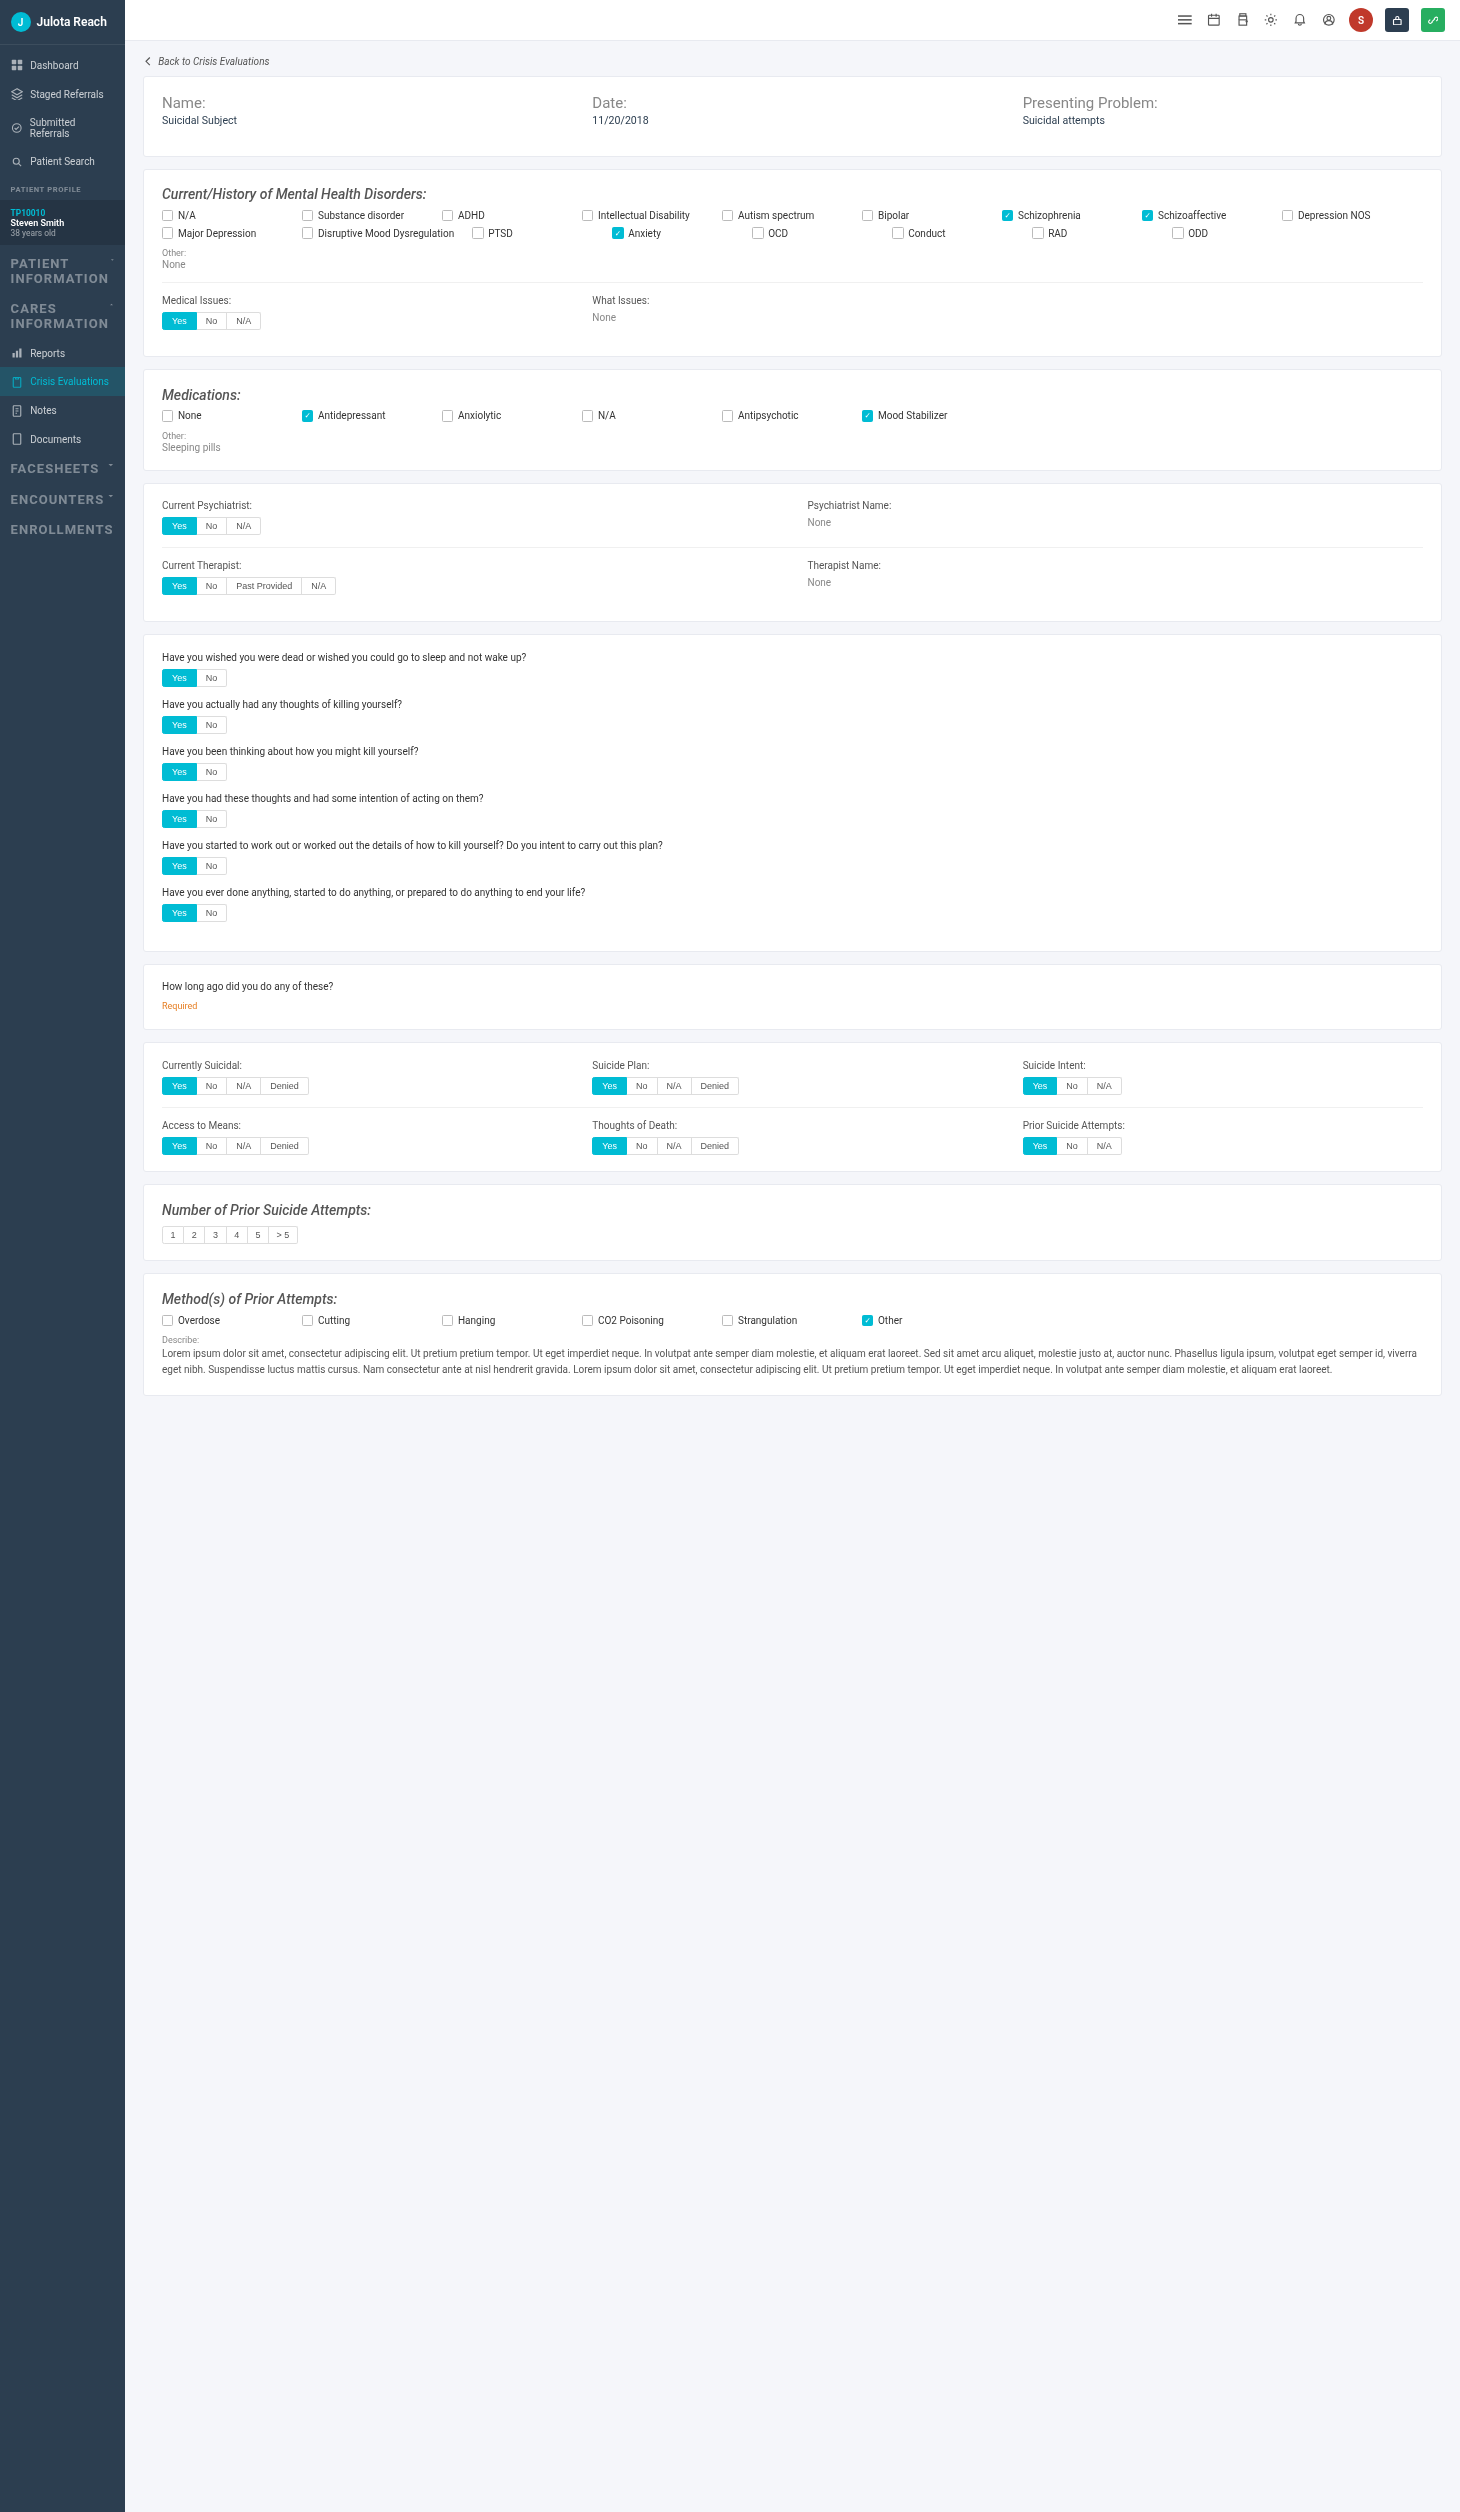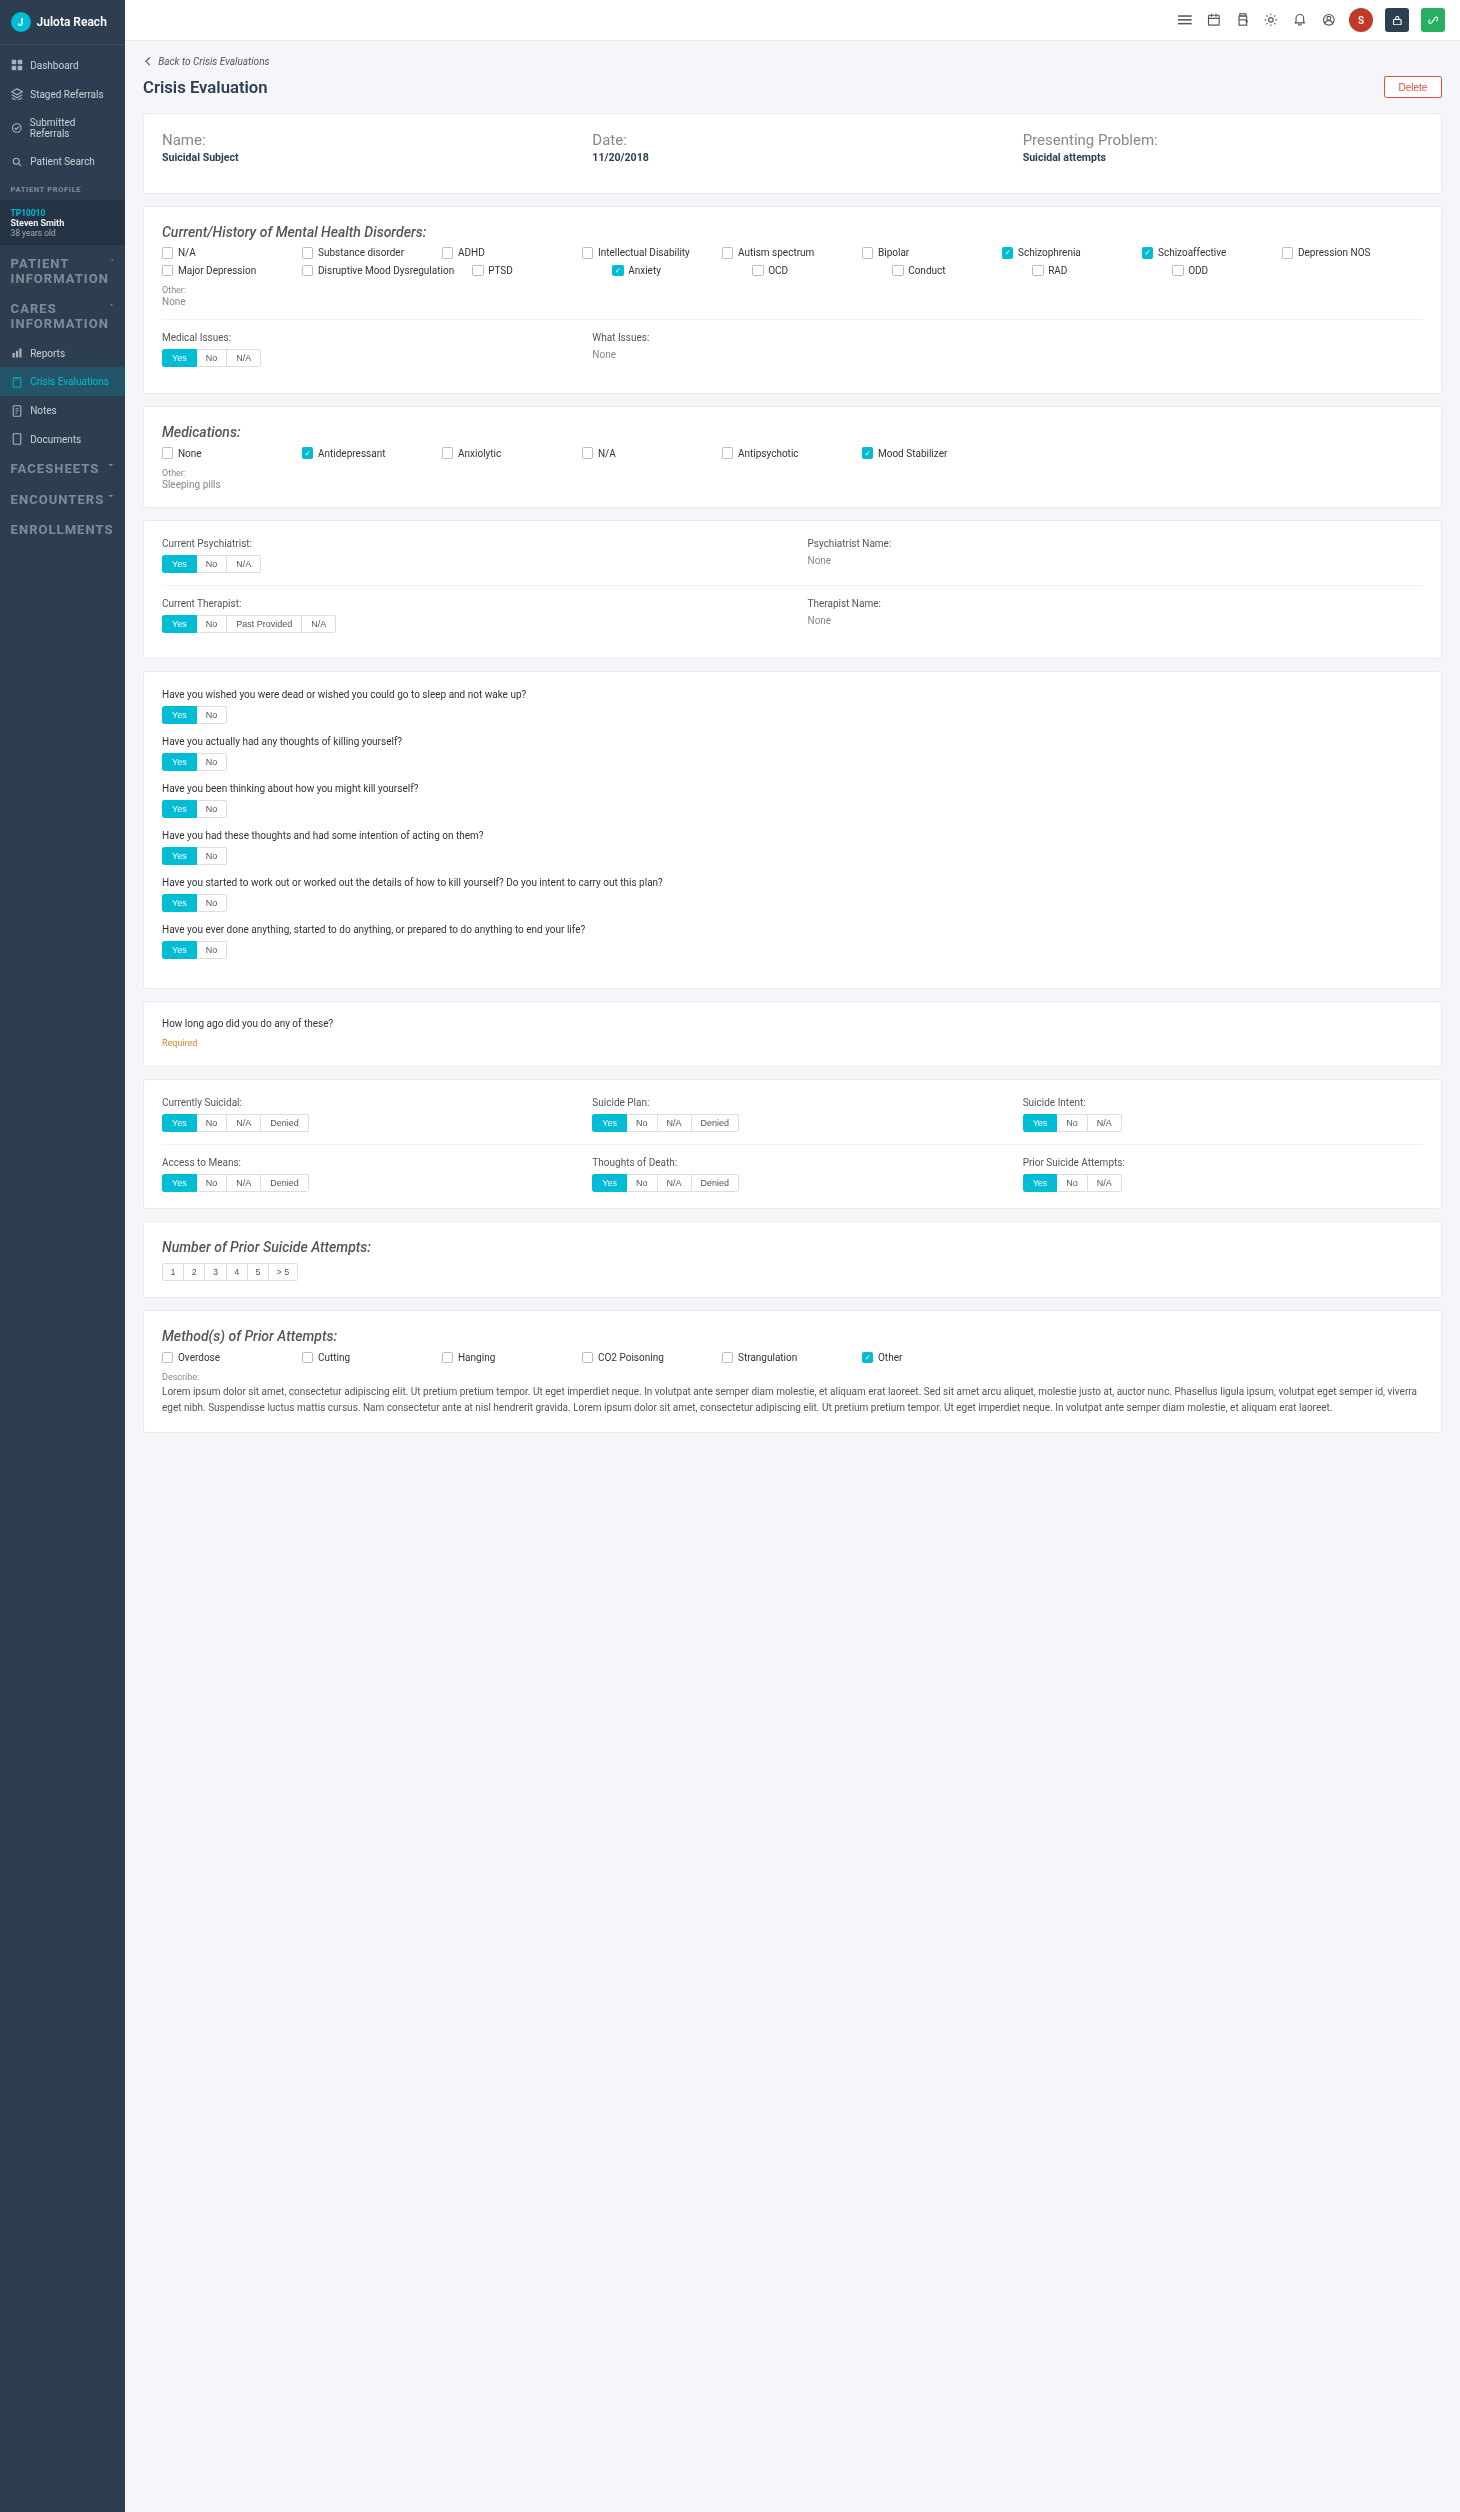--- a/index.html
+++ b/index.html
@@ -176,21 +176,21 @@
     .form-field { flex: 1; }
     .form-field label {
       font-size: 15px;
       color: #888;
       display: block;
       margin-bottom: 2.3px;
     }
     .form-field .value {
       font-size: 10.6px;
       color: #2c3e50;
-      font-weight: 700;
+      font-weight: 400;
     }
 
     .section-label {
       font-size: 14px;
       color: #555;
       font-weight: 500;
       margin-bottom: 7.6px;
       font-style: italic;
     }
 
@@ -463,24 +463,20 @@
 
 <main class="main-content">
 
   <div class="back-link">
     <svg width="10.6" height="10.6" viewBox="0 0 14 14" fill="none" stroke="currentColor" stroke-width="1.5">
         <path d="M9 2L4 7l5 5"></path>
       </svg>
     <span>Back to Crisis Evaluations</span>
   </div>
 
-  <div class="page-title">
-    <span>Crisis Evaluation</span>
-    <button class="delete-btn">Delete</button>
-  </div>
 
   <div class="form-card">
     <div class="form-row">
       <div class="form-field">
         <label>Name:</label>
         <div class="value">Suicidal Subject</div>
       </div>
       <div class="form-field">
         <label>Date:</label>
         <div class="value">11/20/2018</div>

